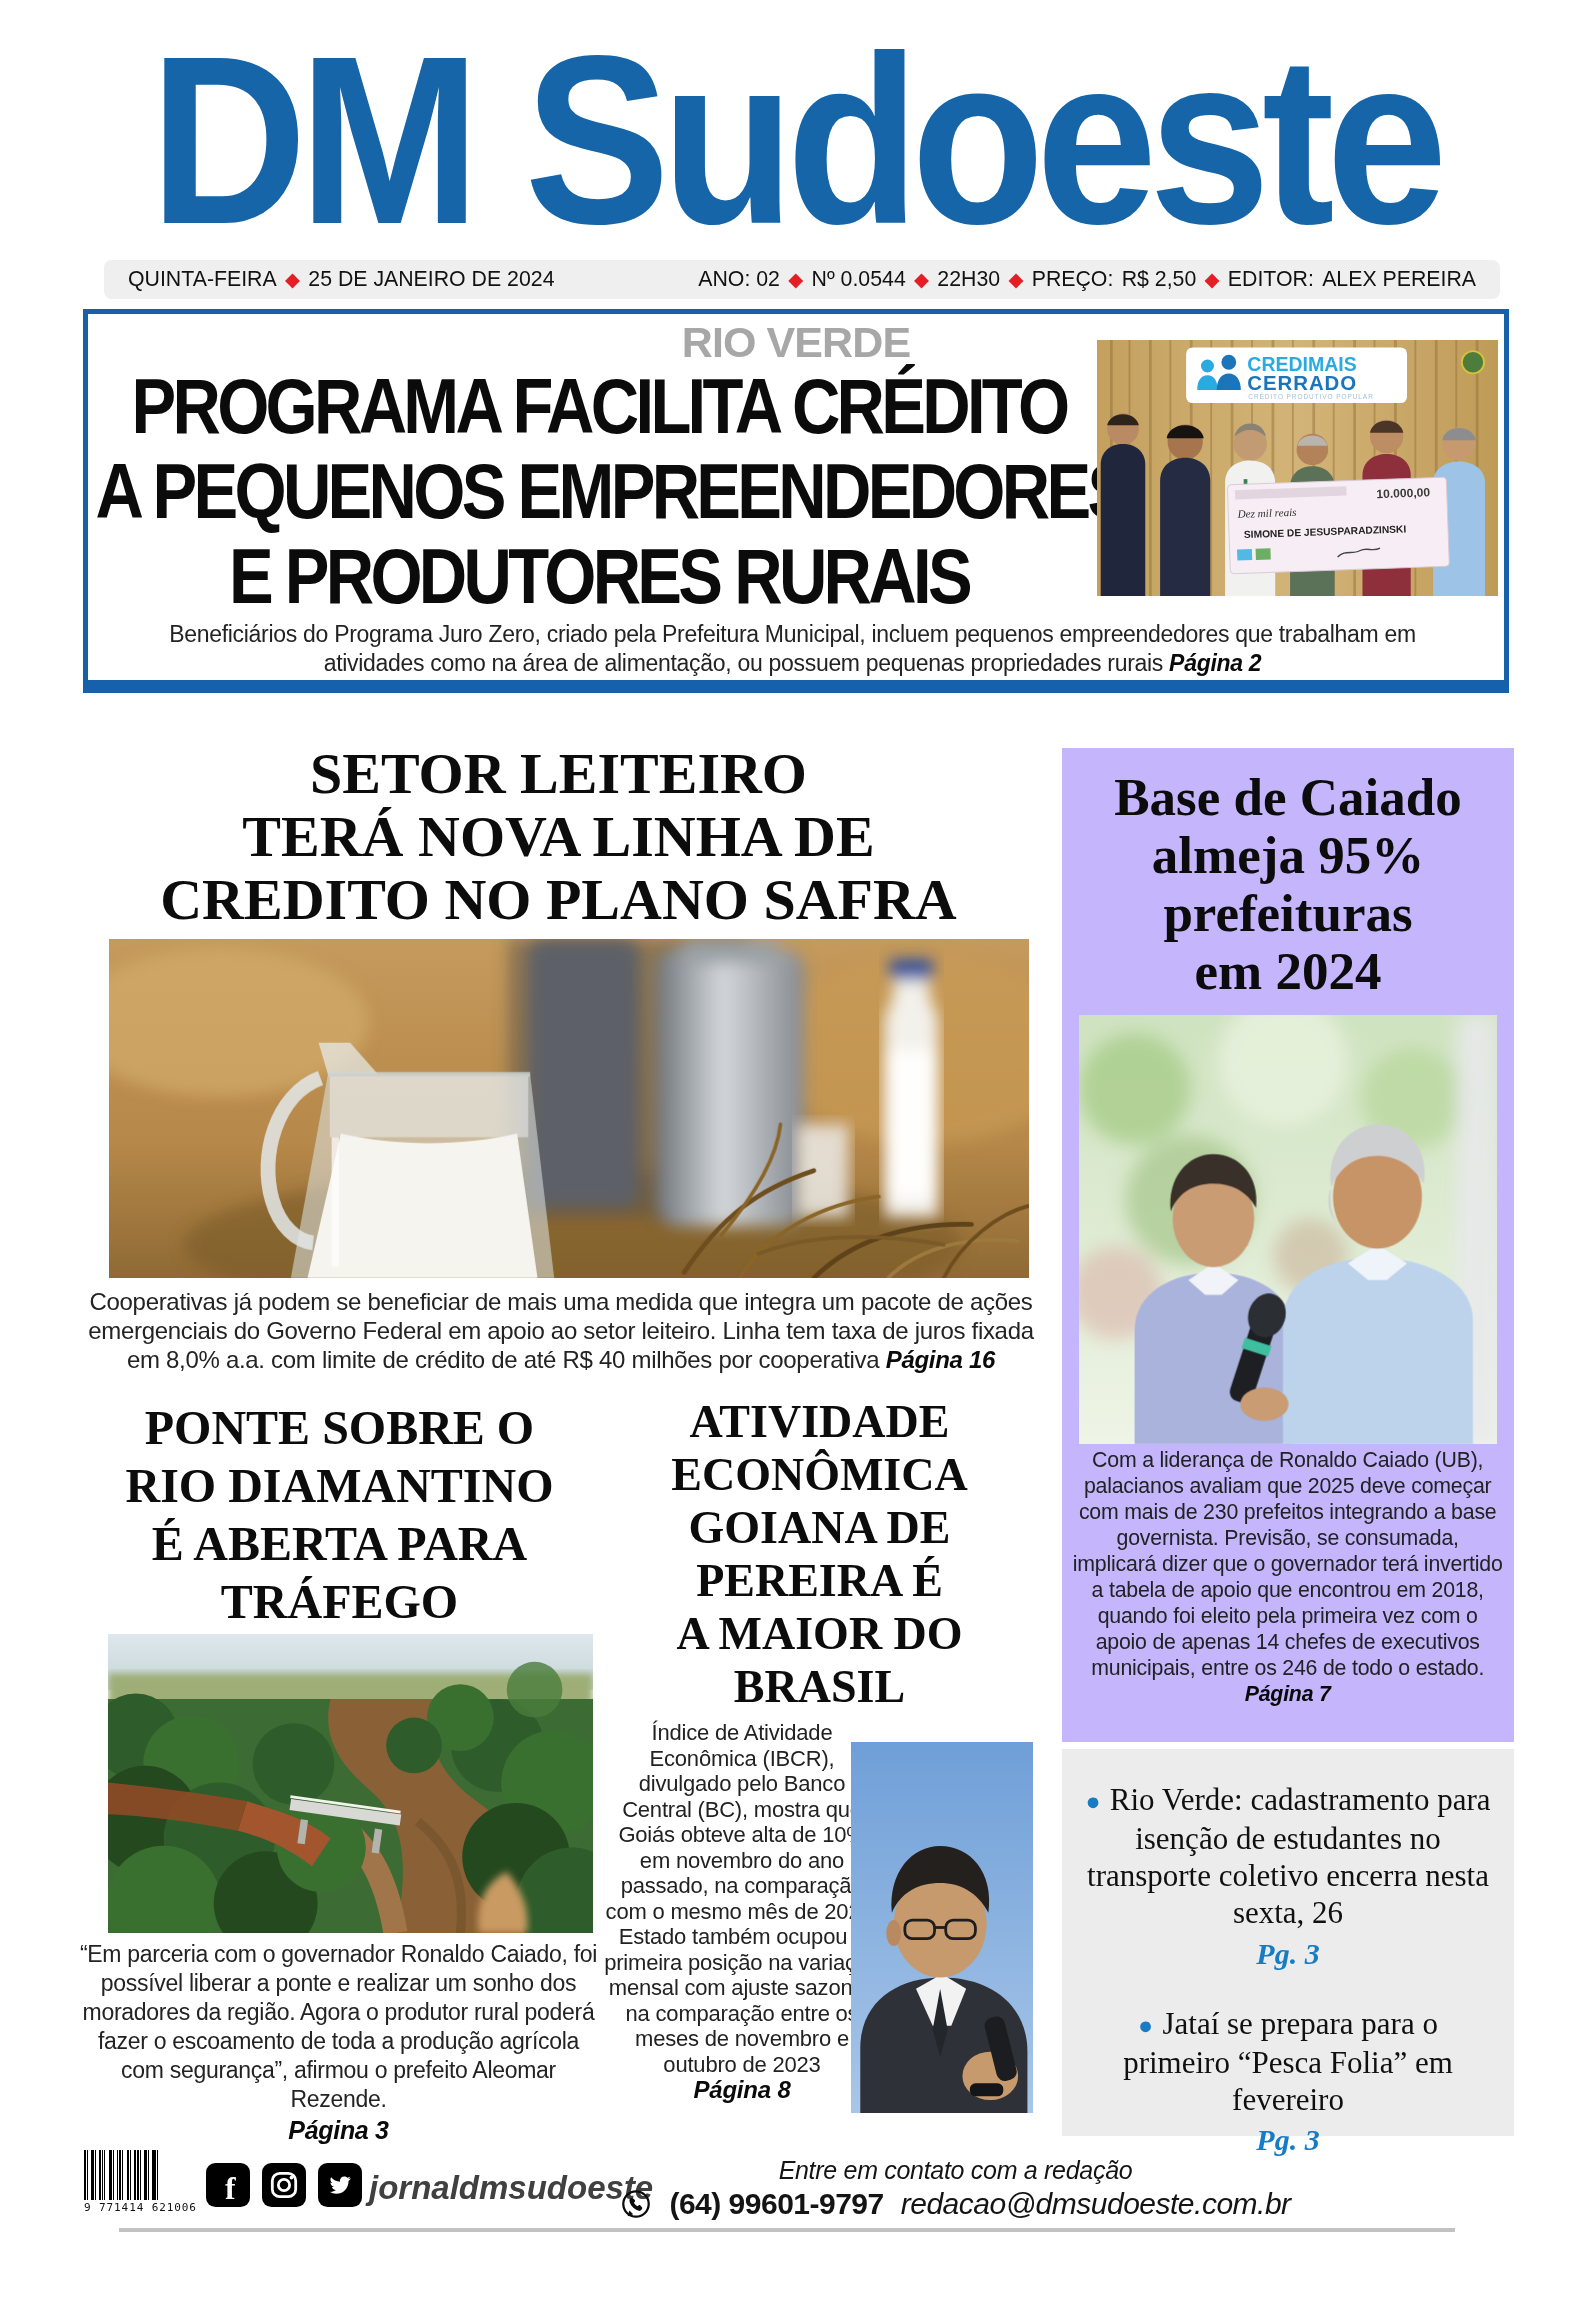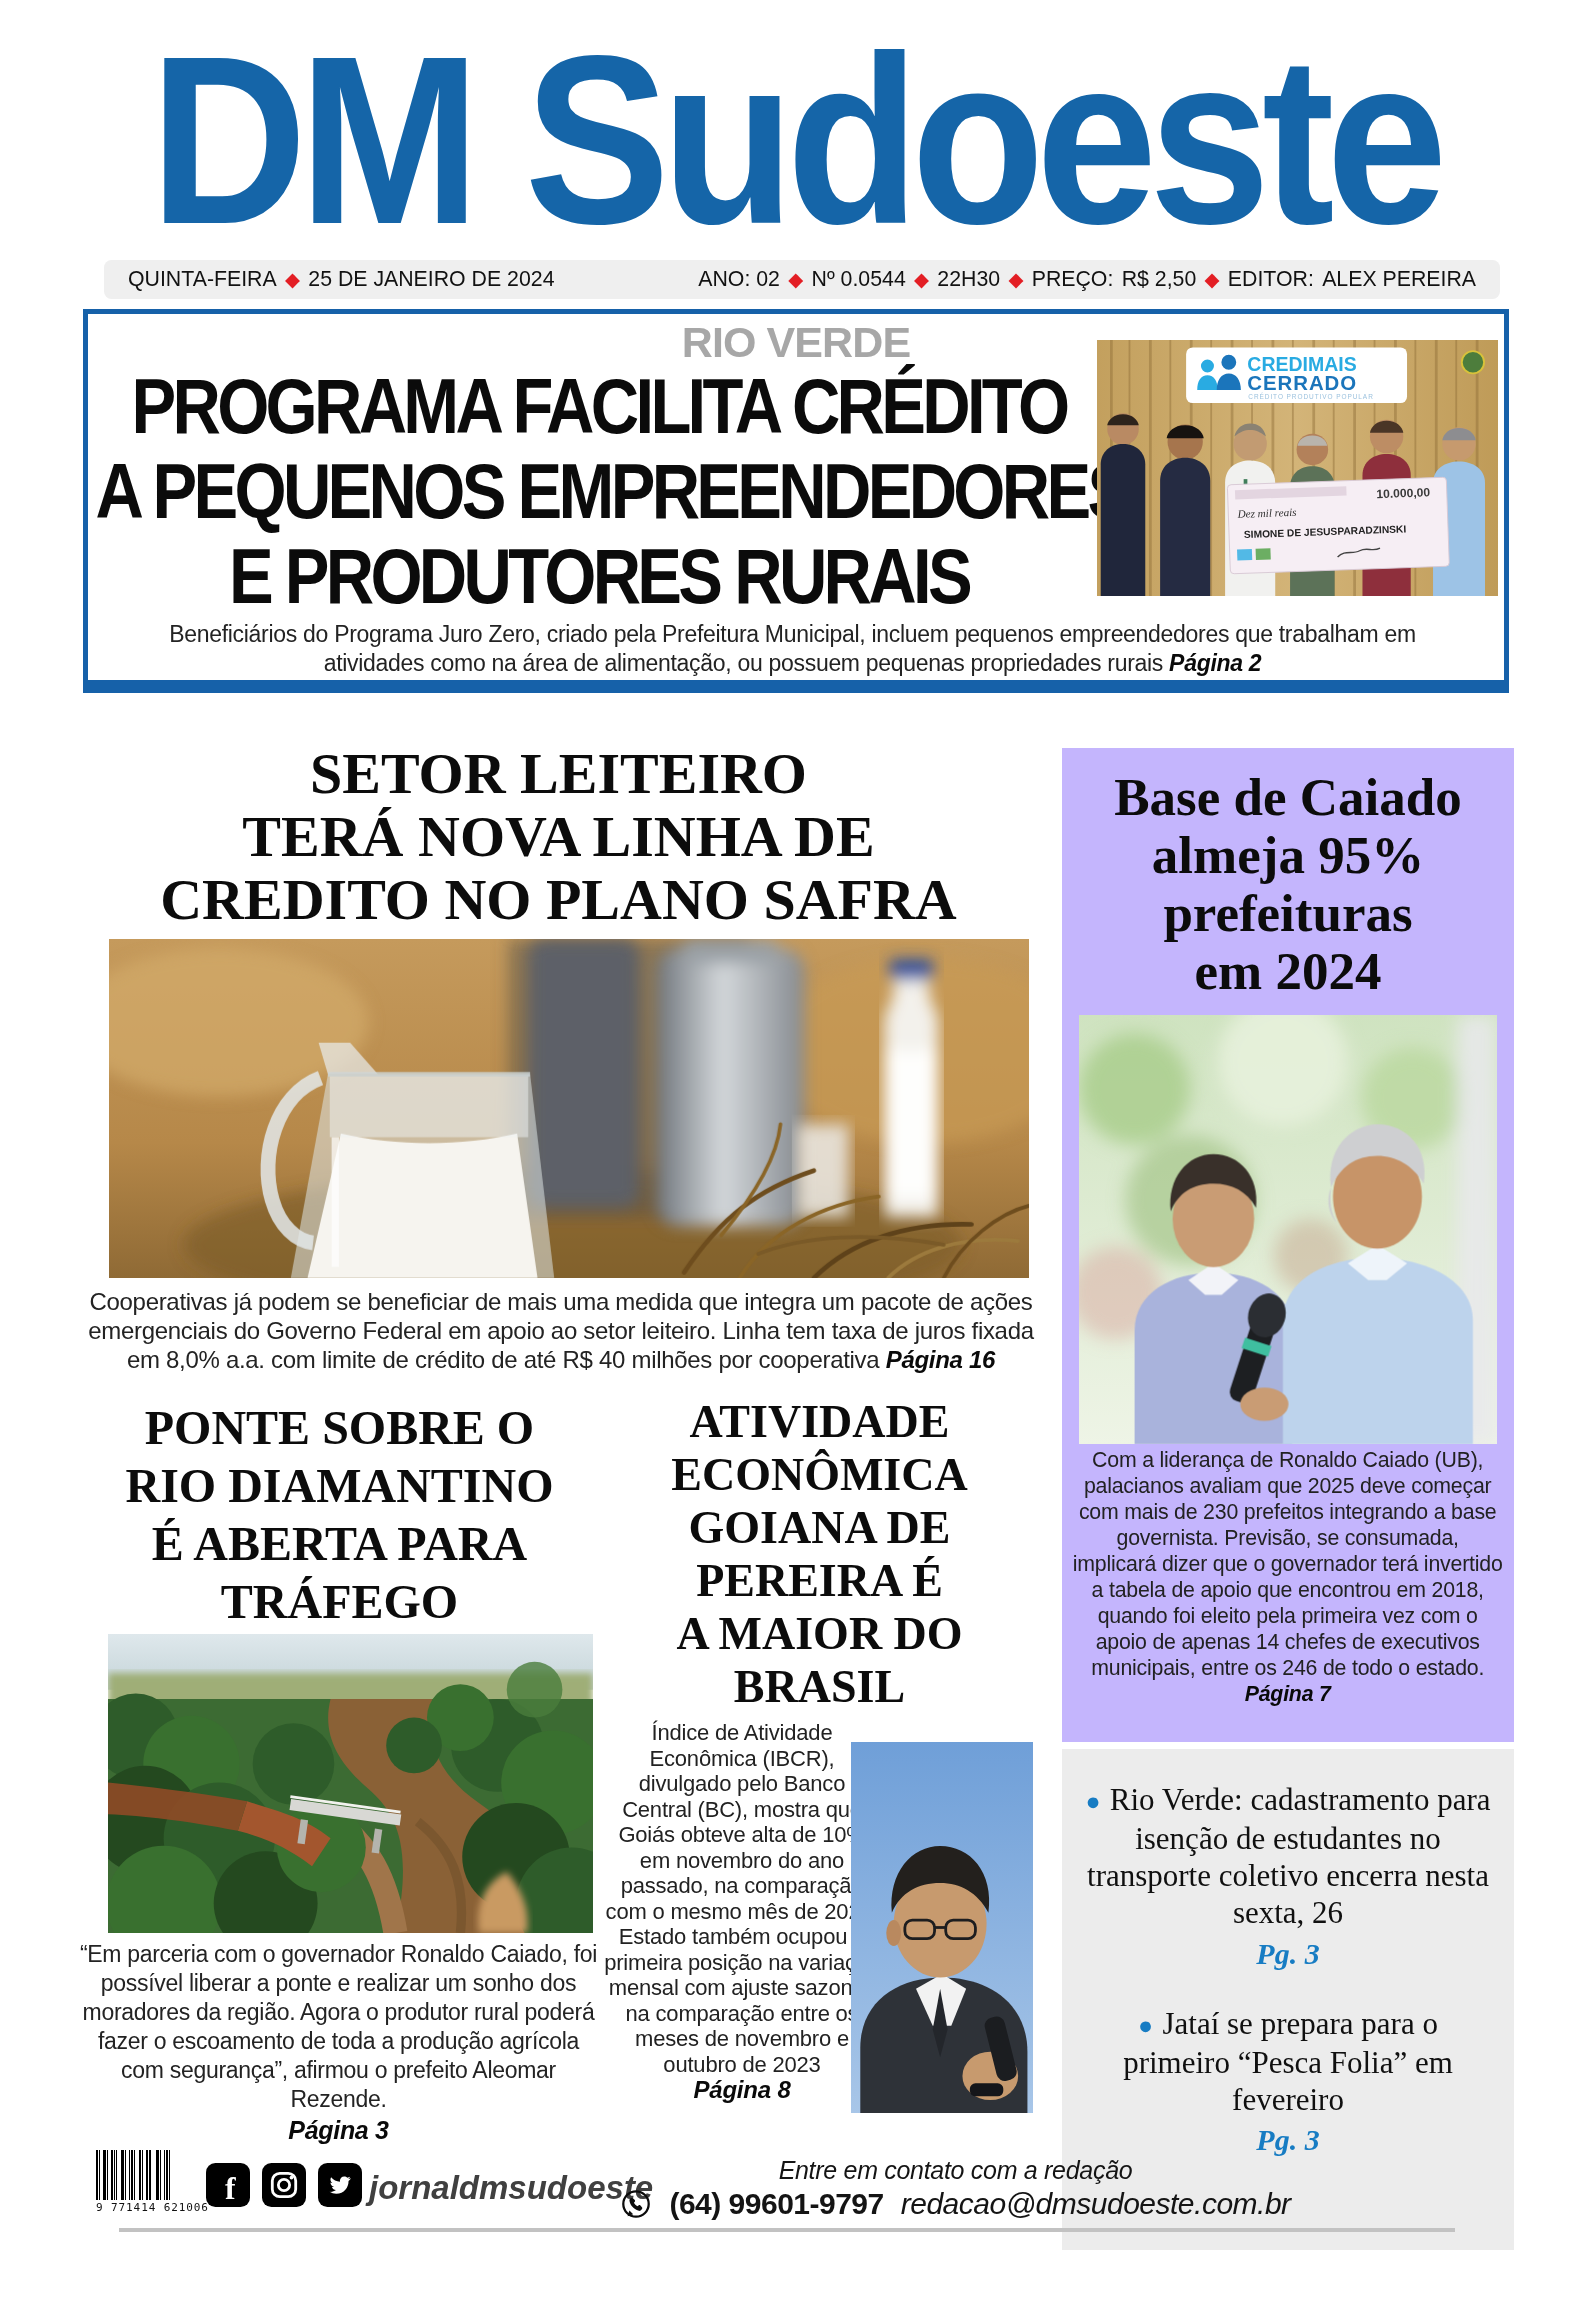--- a/index.html
+++ b/index.html
@@ -56,31 +56,31 @@
   .ponte-pag{margin-top:1.9px;font-size:25px;}
 
   
   .econ-head{left:610px;top:1395px;width:419px;font-size:46px;line-height:53px;}
   .econ-body{left:603px;top:1720px;width:278px;text-align:center;font-size:22px;line-height:25.5px;
     letter-spacing:-0.2px;color:#222;}
   .econ-pag{font-size:24px;}
   .econ-photo{left:851px;top:1742px;width:182px;height:371px;}
 
   
-  .briefs{left:1062px;top:1749px;width:452px;height:501px;background:#ececec;}
+  .briefs{left:1062px;top:1749px;width:452px;height:387px;background:#ececec;}
   .brief{margin:0 22px;text-align:center;font-family:"Liberation Serif",serif;
     font-size:31px;line-height:37px;color:#101010;}
   .brief-1{padding-top:32px;}
   .brief-2{padding-top:33px;}
   .bullet{color:#177cc3;font-size:25px;margin-right:9.3px;}
   .pg-link{text-align:center;font-weight:bold;font-style:italic;color:#177cc3;font-size:30px;
     line-height:37px;margin-top:3.7px;}
 
   
-  .barcode{left:96px;top:2150px;width:78px;}
+  .barcode{left:84px;top:2150px;width:78px;}
   .barcode .bars{height:50px;background:repeating-linear-gradient(90deg,
      #000 0 1.9px,#fff 1.9px 2.8px,#000 2.8px 3.7px,#fff 3.7px 7.4px,#000 7.4px 10.2px,#fff 10.2px 11px,
      #000 11px 12px,#fff 12px 15px,#000 15px 16.7px,#fff 16.7px 17.6px);}
   .barcode .num{font-family:"DejaVu Sans Mono",monospace;font-size:11px;letter-spacing:0.9px;
     text-align:center;margin-top:0.9px;white-space:nowrap;}
   .social{left:206px;top:2163px;display:flex;gap:12px;}
   .social svg{display:block;}
   .handle{left:369px;top:2169px;font-weight:bold;font-style:italic;font-size:33px;color:#404040;}
   .contact{left:538px;top:2156px;width:835px;text-align:center;color:#141414;}
   .contact .heading{font-style:italic;font-size:25px;line-height:28px;letter-spacing:-0.3px;}

